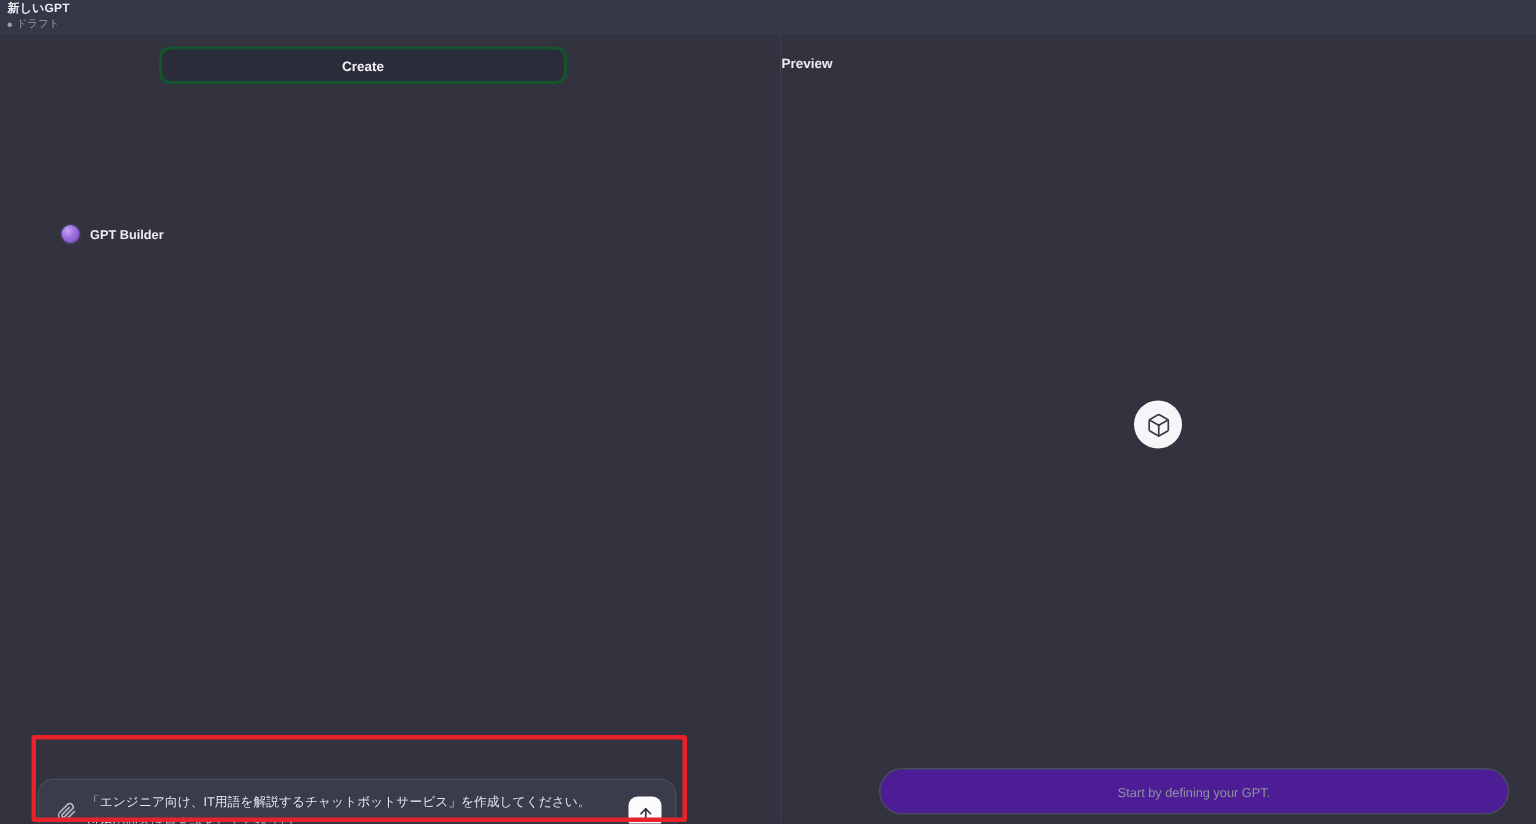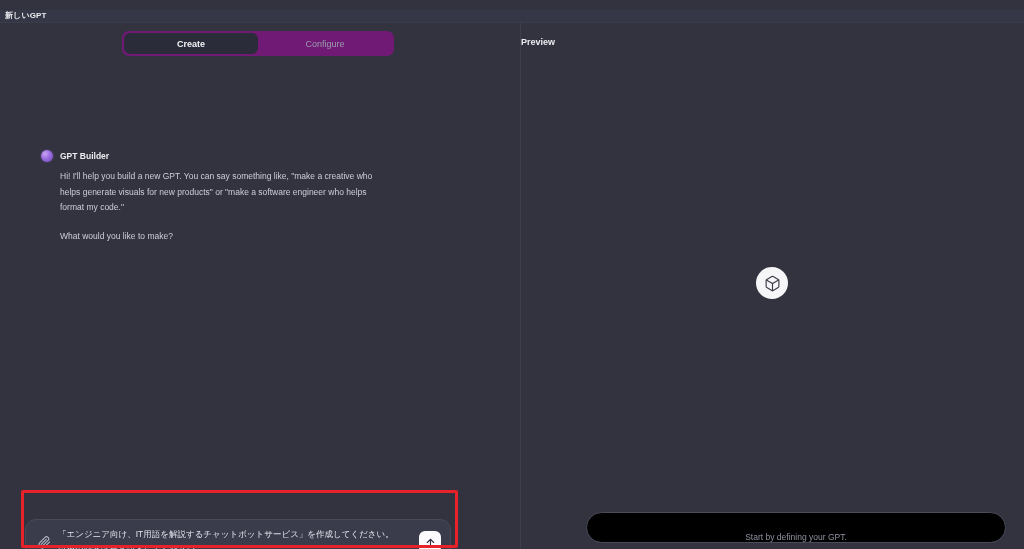--- a/index.html
+++ b/index.html
@@ -6,21 +6,21 @@
   html, body {
     width: 1024px; height: 549px;
     background: #2f3040;
     font-family: "Liberation Sans", "DejaVu Sans", sans-serif;
     overflow: hidden;
   }
   #app { position: relative; width: 1024px; height: 549px; background: #32333f; }
 
   
   .topbar {
-    position: absolute; left: 0; top: 10px; width: 1024px; height: 22px;
+    position: absolute; left: 0; top: 0; width: 1024px; height: 22px;
     background: #353646;
   }
   .topbar-title {
     position: absolute; left: 5px; top: 1px;
     font-size: 8px; font-weight: 700; color: #ececf1; letter-spacing: .1px;
     line-height: 10px; white-space: nowrap;
   }
   .topbar-sub {
     position: absolute; left: 5px; top: 12px;
     display: flex; align-items: center; gap: 3px;
@@ -35,23 +35,23 @@
   
   .pane-divider {
     position: absolute; left: 520px; top: 23px; width: 1px; height: 526px;
     background: #3d3e4e;
   }
   .left-pane  { position: absolute; left: 0;   top: 23px; width: 520px; height: 526px; background: #32333f; }
   .right-pane { position: absolute; left: 521px; top: 23px; width: 503px; height: 526px; background: #32333f; }
 
   
   .tabs {
-    position: absolute; left: 122px; top: 8px;
+    position: absolute; left: 106px; top: 8px;
     width: 272px; height: 25px;
-    background: #701a75; border-radius: 7px;
+    background: #14532d; border-radius: 7px;
     display: flex; align-items: center; padding: 2px;
   }
   .tab {
     flex: 1; height: 21px; border-radius: 6px;
     display: flex; align-items: center; justify-content: center;
     font-size: 9px; color: #9b9dad; cursor: pointer; user-select: none;
   }
   .tab.active { background: #2b2c39; color: #f2f2f5; font-weight: 700; }
 
   
@@ -101,22 +101,22 @@
     text-align: left; font-size: 9px; font-weight: 700; color: #ececf1;
   }
   .gpt-avatar {
     position: absolute; left: 235px; top: 244px; width: 32px; height: 32px;
     border-radius: 50%; background: #f6f6f8;
     display: flex; align-items: center; justify-content: center;
   }
   .gpt-avatar svg { width: 17px; height: 17px; color: #3a3b47; }
   .preview-input {
     position: absolute; left: 65px; top: 489px; width: 420px; height: 31px;
-    background: #000000; border: 1px solid #4a4b5b; border-radius: 16px;
-    display: flex; align-items: flex-end; justify-content: center;
+    background: #4c1d95; border: 1px solid #4a4b5b; border-radius: 16px;
+    display: flex; align-items: center; justify-content: center;
     font-size: 8.5px; color: #8f91a1; cursor: text;
   }
 </style>
 </head>
 <body>
 
 <div id="app">
 
   <div class="topbar">
     <div class="topbar-title">新しいGPT</div>
@@ -126,33 +126,26 @@
     </div>
   </div>
   <div class="topbar-divider"></div>
 
   <div class="left-pane">
 
     <div class="tabs">
       <div class="tab active">
         <span>Create</span>
       </div>
-      <div class="tab">
-        <span>Configure</span>
-      </div>
     </div>
 
     <div class="msg">
       <div class="msg-head">
         <div class="avatar-builder"></div>
         <div class="msg-author">GPT Builder</div>
-      </div>
-      <div class="msg-body">
-        <p>Hi! I'll help you build a new GPT. You can say something like, "make a creative who helps generate visuals for new products" or "make a software engineer who helps format my code."</p>
-        <p>What would you like to make?</p>
       </div>
     </div>
 
     <div class="composer-wrap">
       <div class="composer">
         <span class="clip-icon">
           <svg viewBox="0 0 24 24" fill="none" stroke="currentColor" stroke-width="2" stroke-linecap="round" stroke-linejoin="round">
             <path d="M21.44 11.05l-9.19 9.19a6 6 0 0 1-8.49-8.49l9.19-9.19a4 4 0 0 1 5.66 5.66l-9.2 9.19a2 2 0 0 1-2.83-2.83l8.49-8.48"></path>
           </svg>
         </span>

